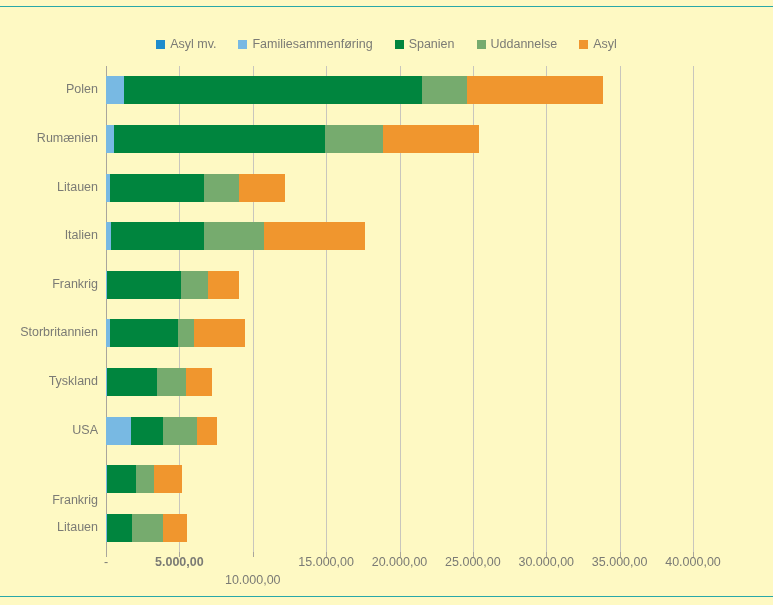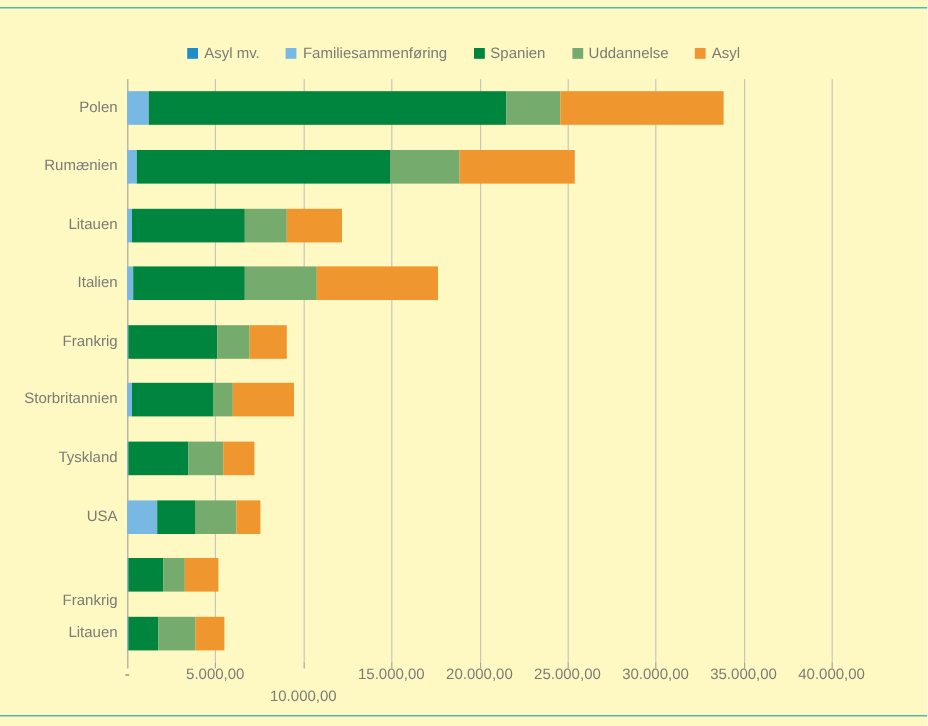--- a/index.html
+++ b/index.html
@@ -246,21 +246,21 @@
       <div class="bar-row" style="top: 447.7px;">
         <div class="seg" style="width: 1.4675px; background: rgb(120, 185, 227);"></div>
         <div class="seg" style="width: 24.9475px; background: rgb(0, 133, 62);"></div>
         <div class="seg" style="width: 30.9642px; background: rgb(118, 171, 110);"></div>
         <div class="seg" style="width: 24.067px; background: rgb(240, 150, 46);"></div>
       </div>
     </div>
 
   <div id="x-axis">
       <div class="xtick" style="left: 106px;">-</div>
-      <div class="xtick" style="left: 179.375px;">5.000,00</div>
+      <div class="xtick" style="left: 179.375px; font-weight: bold;">5.000,00</div>
       <div class="xtick" style="left: 252.75px; margin-top: 18px;">10.000,00</div>
       <div class="xtick" style="left: 326.125px;">15.000,00</div>
       <div class="xtick" style="left: 399.5px;">20.000,00</div>
       <div class="xtick" style="left: 472.875px;">25.000,00</div>
       <div class="xtick" style="left: 546.25px;">30.000,00</div>
       <div class="xtick" style="left: 619.625px;">35.000,00</div>
       <div class="xtick" style="left: 693px;">40.000,00</div>
     </div>
 
 <div class="tickmark" style="left: 106px;"></div>

